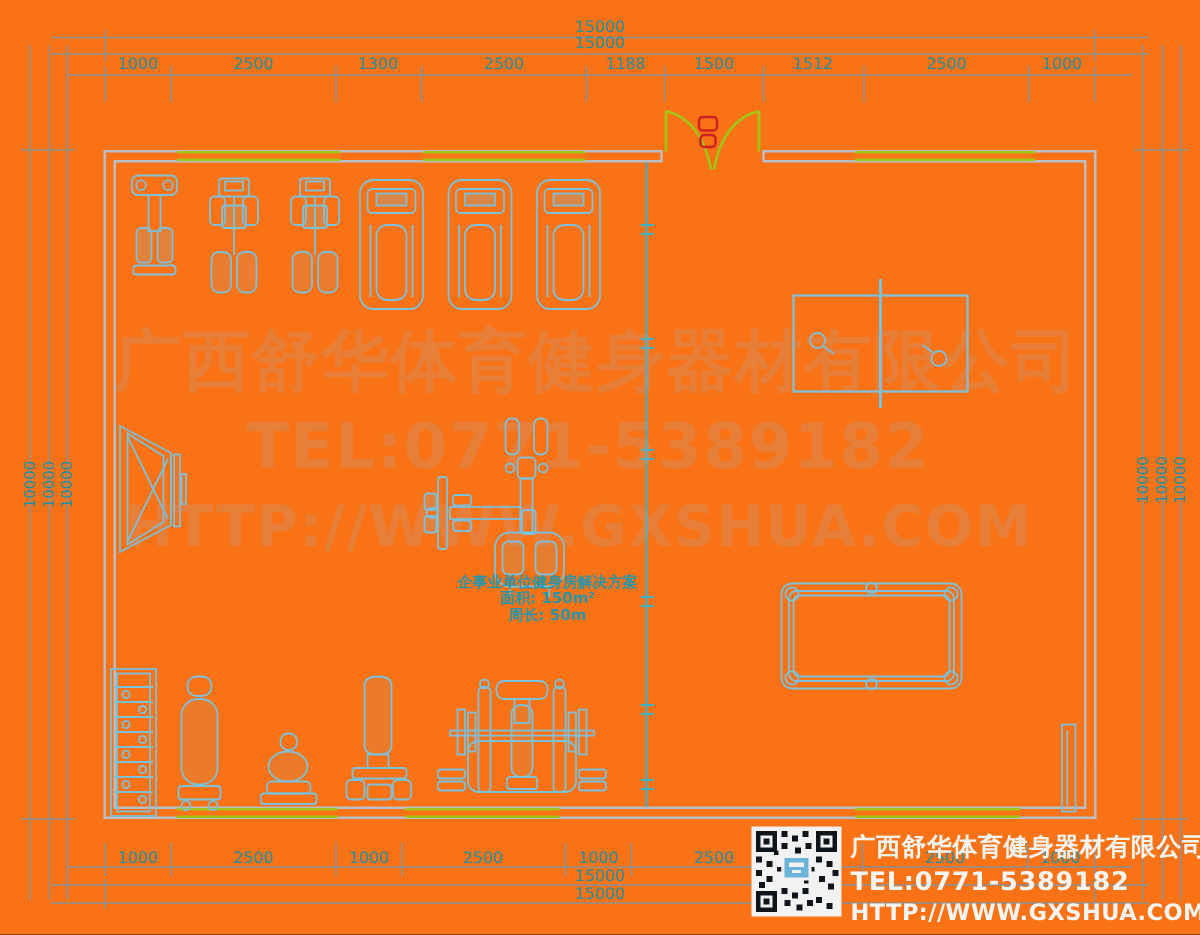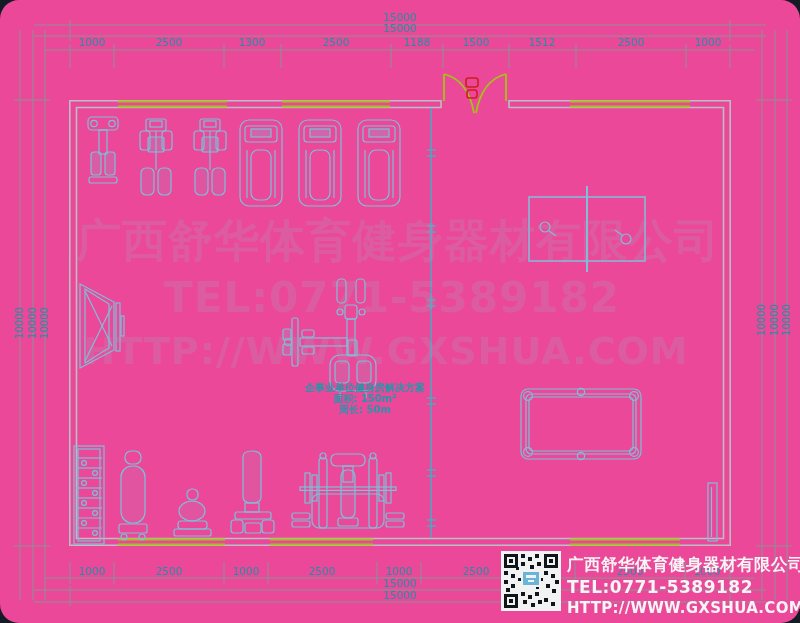--- a/index.html
+++ b/index.html
@@ -1,17 +1,17 @@
 <!DOCTYPE html>
 <html><head>
 <meta charset="utf-8">
 <style>
   html,body{margin:0;padding:0;background:#151b24;}
-  #stage{position:relative;width:800px;height:623px;background:#ec4899;overflow:hidden;
-         font-family:"DejaVu Sans",sans-serif;border-radius:19px;}
+  #stage{position:relative;width:800px;height:623px;background:#f97316;overflow:hidden;
+         font-family:"DejaVu Sans",sans-serif;}
   svg text{font-family:"DejaVu Sans",sans-serif;}
   .dimtxt{fill:#1f90a2;font-size:10.5px;}
   .sidetxt{fill:#1f90a2;font-size:10px;}
   .plantxt{fill:#2596aa;font-size:10px;font-weight:bold;}
   .wm{fill:rgba(158,173,200,0.20);font-weight:bold;letter-spacing:1px;}
   .logotxt{fill:#f5f5f5;font-weight:bold;}
 </style>
 </head>
 <body>
 

